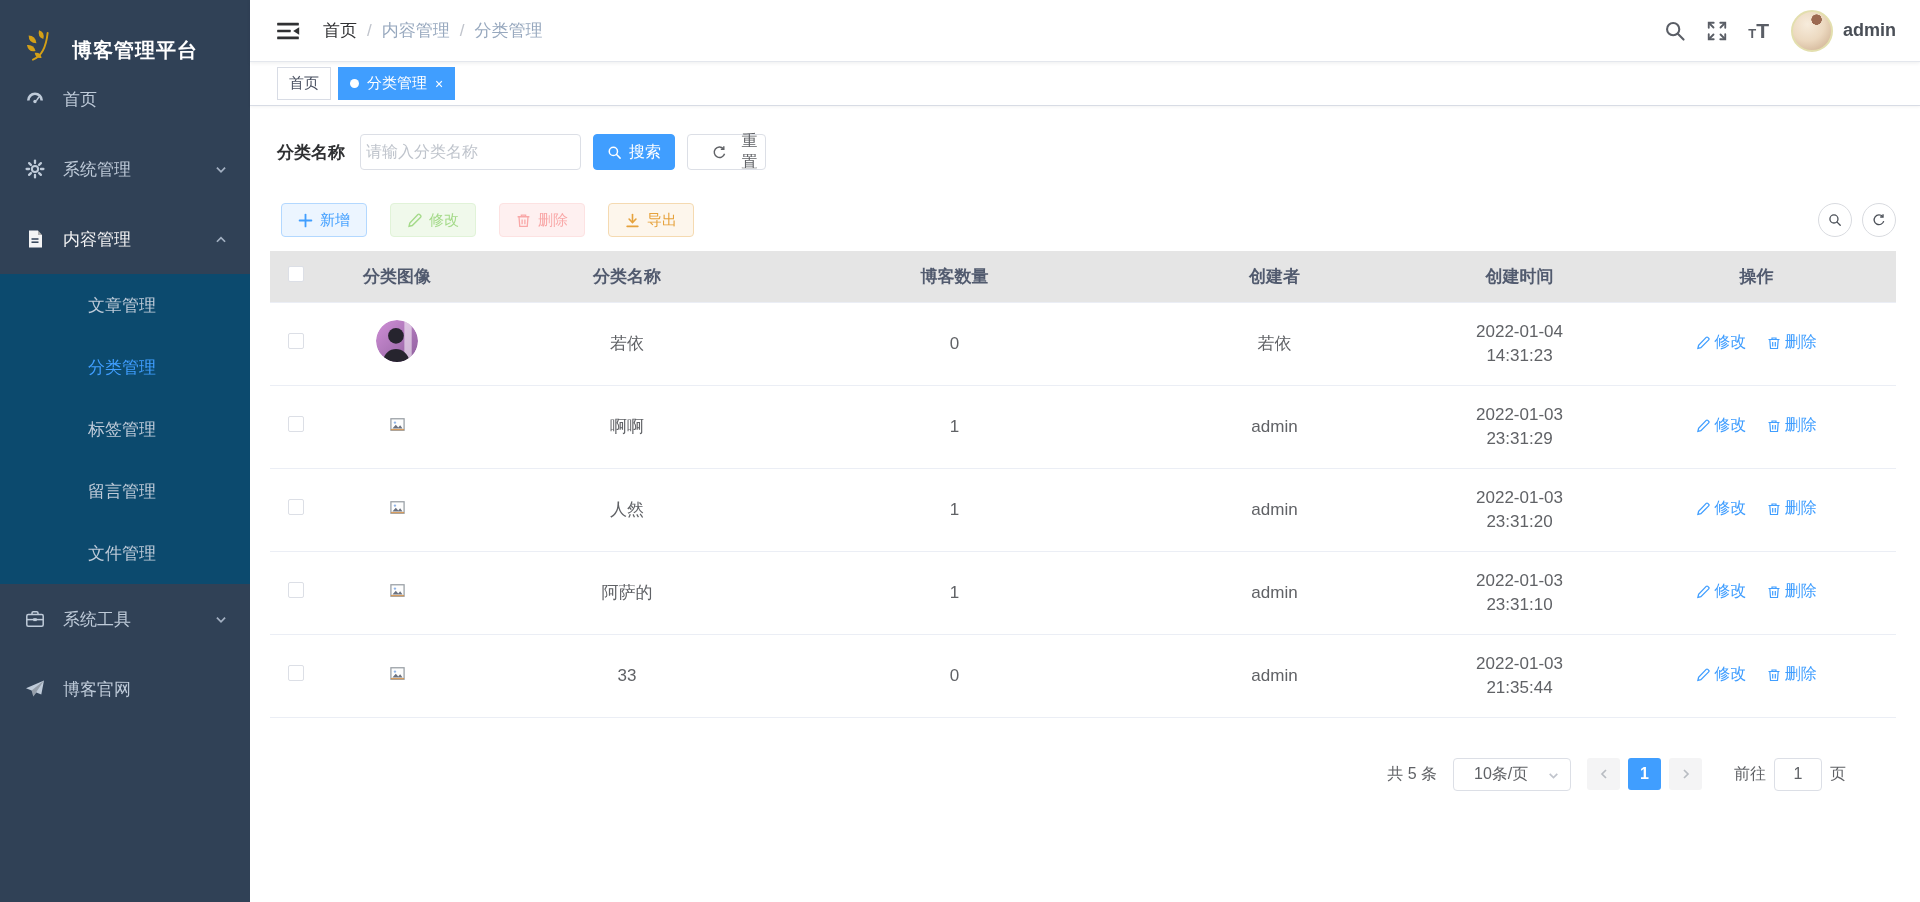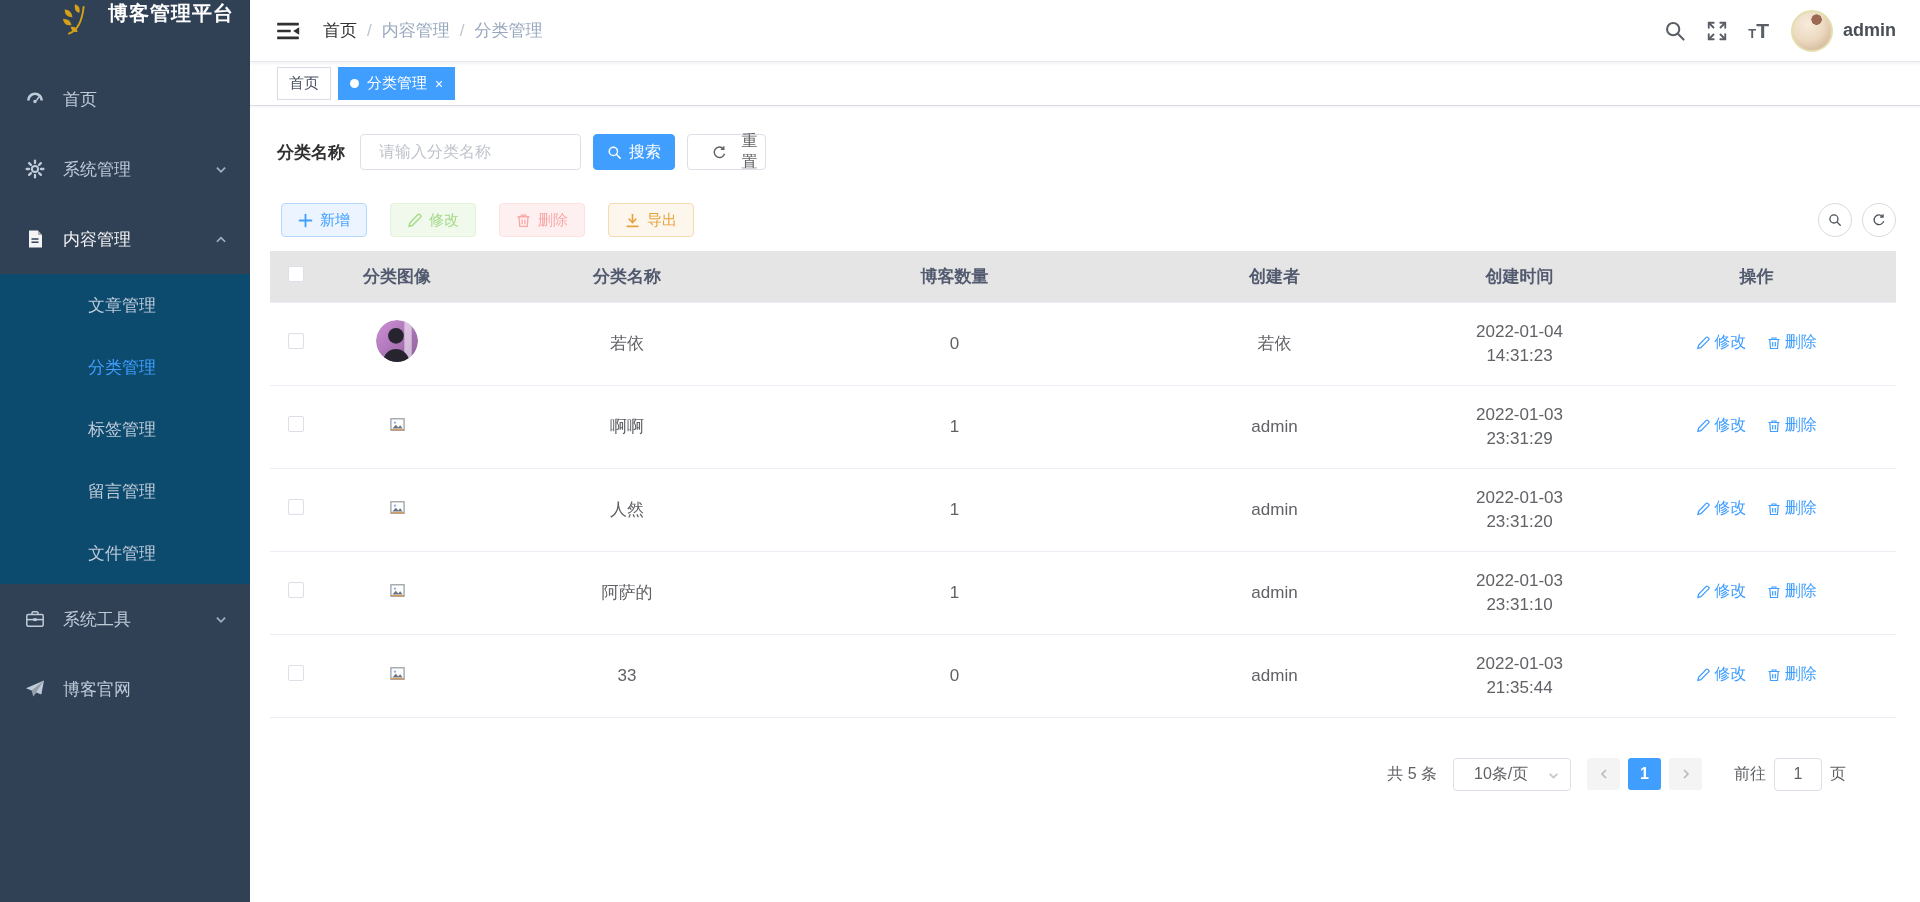--- a/index.html
+++ b/index.html
@@ -2,21 +2,21 @@
 <html><head>
 <meta charset="utf-8">
 <style>
   * { margin:0; padding:0; box-sizing:border-box; }
   html,body { width:1920px; height:902px; overflow:hidden; }
   body { font-family:"Liberation Sans","DejaVu Sans",sans-serif; background:#fff; color:#606266; }
   .app { display:flex; width:1920px; height:902px; }
 
   
   .sidebar { width:250px; flex-shrink:0; background:#304156; overflow:hidden; }
-  .logo-row { height:64px; display:flex; align-items:flex-start; padding-left:56px; }
+  .logo-row { height:64px; display:flex; align-items:flex-end; padding-left:20px; }
   .logo-title { color:#fff; font-size:20px; font-weight:bold; margin-left:14px; letter-spacing:1px; }
   .menu-item { height:70px; display:flex; align-items:center; padding:0 22px 0 25px; font-size:17px; color:#bfcbd9; cursor:pointer; }
   .menu-item .mi-icon { width:20px; height:20px; display:inline-flex; color:#bfcbd9; }
   .menu-item .mi-label { margin-left:18px; }
   .menu-item .chevron { margin-left:auto; width:14px; height:14px; color:#a3b0c2; }
   .menu-item.open-parent { color:#f4f4f5; }
   .menu-item.open-parent .mi-icon { color:#f4f4f5; }
   .submenu { background:#0c4a6e; }
   .submenu-item { height:62px; display:flex; align-items:center; padding-left:88px; font-size:17px; color:#bfcbd9; cursor:pointer; }
   .submenu-item.active { color:#409eff; }
@@ -43,21 +43,21 @@
   .tags-bar { height:44px; display:flex; align-items:center; padding-left:27px; border-bottom:1px solid #d8dce5; box-shadow:0 1px 3px rgba(0,0,0,.05); background:#fff; position:relative; z-index:2; }
   .tag { height:33px; display:inline-flex; align-items:center; padding:0 11px; border:1px solid #d8dce5; background:#fff; color:#495060; font-size:15px; margin-right:7px; cursor:pointer; }
   .tag.active { background:#409eff; border-color:#409eff; color:#fff; }
   .tag-dot { width:9px; height:9px; border-radius:50%; background:#fff; margin-right:8px; }
   .tag-close { margin-left:8px; font-size:14px; line-height:1; cursor:pointer; }
 
   
   .content { padding:28px 24px 0 20px; }
   .search-form { display:flex; align-items:center; }
   .form-label { font-size:17px; font-weight:bold; color:#303133; margin-left:7px; }
-  .search-input { width:221px; height:36px; margin-left:15px; border:1px solid #dcdfe6; border-radius:4px; padding:0 18px; font-size:16px; color:#606266; outline:none; font-family:inherit; }
+  .search-input { width:221px; height:36px; margin-left:15px; border:1px solid #dcdfe6; border-radius:4px; padding:0 5px; font-size:16px; color:#606266; outline:none; font-family:inherit; }
   .search-input::placeholder { color:#bfc4cc; }
   .btn { display:inline-flex; align-items:center; justify-content:center; height:36px; border-radius:4px; font-size:16px; cursor:pointer; border:1px solid transparent; font-family:inherit; background:#fff; }
   .btn .b-icon { width:15px; height:15px; display:inline-flex; margin-right:7px; }
   .btn-primary { background:#409eff; border-color:#409eff; color:#fff; width:82px; margin-left:12px; }
   .btn-plain { border-color:#dcdfe6; color:#606266; width:79px; margin-left:12px;padding-left:24px; }
 
   .toolbar { display:flex; align-items:center; margin-top:33px; }
   .tb-btn { height:34px; padding:0 16px; font-size:15px; margin-right:12px;margin-left:11px; }
   .btn-add { background:#ecf5ff; border-color:#b3d8ff; color:#409eff; }
   .btn-edit { background:#f0f9eb; border-color:#e1f3d8; color:#a4da89; cursor:not-allowed; }

